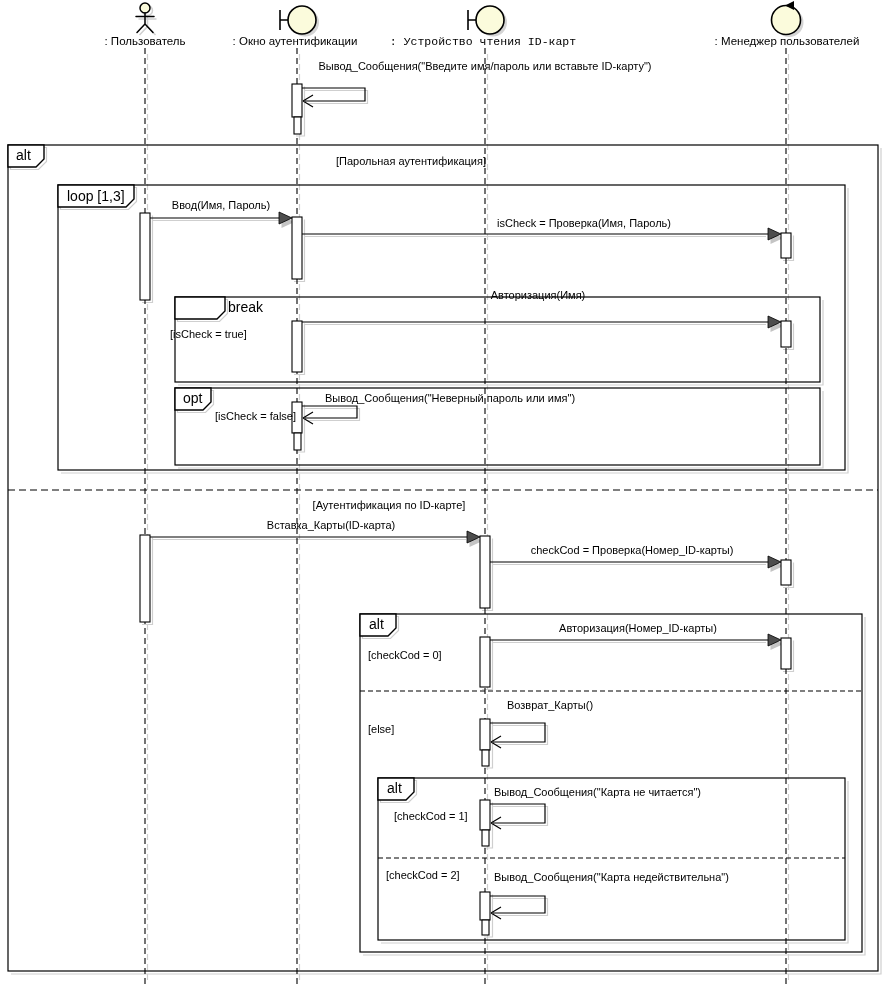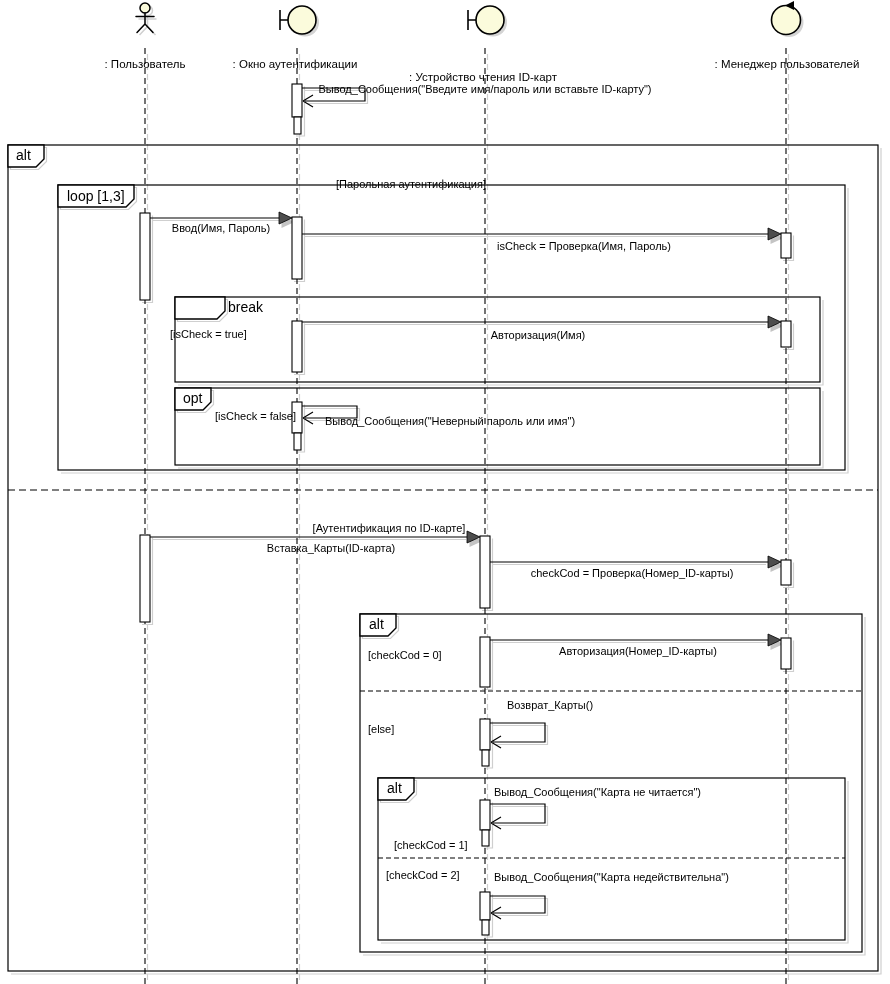--- a/index.html
+++ b/index.html
@@ -1,20 +1,20 @@
 <!DOCTYPE html>
 <html><head>
 <meta charset="utf-8">
 <style>
   html,body{margin:0;padding:0;background:#fff;}
   #stage{position:relative;width:890px;height:984px;background:#fff;overflow:hidden;
          font-family:"Liberation Sans","DejaVu Sans",sans-serif;}
   #stage svg{position:absolute;left:0;top:0;}
   .txt{position:absolute;font-size:11px;line-height:13px;color:#000;white-space:nowrap;}
-  .c{transform:translateX(-50%);margin-top:23px;}
+  .c{transform:translateX(-50%);}
   .hdr{font-size:11.5px;}
   .op{font-size:14px;}
 </style>
 </head>
 <body>
 
 <div id="stage">
 
 <svg width="890" height="984" viewBox="0 0 890 984">
 
@@ -179,51 +179,51 @@
     <path d="M302,88 H365 V101 H305 M303,101 l10,-6 M303,101 l10,6"></path>
     <path d="M302,406 H357 V418 H305 M303,418 l10,-6 M303,418 l10,6"></path>
     <path d="M490,723 H545 V742 H493 M491,742 l10,-6 M491,742 l10,6"></path>
     <path d="M490,804 H545 V823 H493 M491,823 l10,-6 M491,823 l10,6"></path>
     <path d="M490,896 H545 V913 H493 M491,913 l10,-6 M491,913 l10,6"></path>
   </g>
 </svg>
 
   <div class="txt hdr c" style="left:145px;top:35px;">: Пользователь</div>
   <div class="txt hdr c" style="left:295px;top:35px;">: Окно аутентификации</div>
-  <div class="txt hdr c" style="left:483px;top:48px;">: Устройство чтения ID-карт</div>
+  <div class="txt hdr c" style="left:483px;top:35px;font-family:Liberation Mono, monospace;">: Устройство чтения ID-карт</div>
   <div class="txt hdr c" style="left:787px;top:35px;">: Менеджер пользователей</div>
 
   <div class="txt c" style="left:485px;top:60px;">Вывод_Сообщения("Введите имя/пароль или вставьте ID-карту")</div>
 
   <div class="txt op" style="left:16px;top:149px;">alt</div>
   <div class="txt c" style="left:411px;top:155px;">[Парольная аутентификация]</div>
 
   <div class="txt op" style="left:67px;top:190px;">loop [1,3]</div>
   <div class="txt c" style="left:221px;top:199px;">Ввод(Имя, Пароль)</div>
   <div class="txt c" style="left:570px;top:217px;padding-left:28px;">isCheck = Проверка(Имя, Пароль)</div>
 
   <div class="txt op" style="left:184px;top:301px;padding-left:44px;">break</div>
   <div class="txt" style="left:170px;top:328px;">[isCheck = true]</div>
-  <div class="txt c" style="left:538px;top:306px;">Авторизация(Имя)</div>
+  <div class="txt c" style="left:538px;top:289px;">Авторизация(Имя)</div>
 
   <div class="txt op" style="left:183px;top:392px;">opt</div>
   <div class="txt" style="left:183px;top:410px;padding-left:32px;">[isCheck = false]</div>
   <div class="txt c" style="left:450px;top:392px;">Вывод_Сообщения("Неверный пароль или имя")</div>
 
   <div class="txt c" style="left:389px;top:499px;">[Аутентификация по ID-карте]</div>
   <div class="txt c" style="left:331px;top:519px;">Вставка_Карты(ID-карта)</div>
   <div class="txt c" style="left:632px;top:544px;">checkCod = Проверка(Номер_ID-карты)</div>
 
   <div class="txt op" style="left:369px;top:618px;">alt</div>
   <div class="txt c" style="left:638px;top:622px;">Авторизация(Номер_ID-карты)</div>
   <div class="txt" style="left:368px;top:649px;">[checkCod = 0]</div>
 
   <div class="txt" style="left:368px;top:699px;margin-top:24px;">[else]</div>
   <div class="txt" style="left:494px;top:699px;padding-left:13px;">Возврат_Карты()</div>
 
   <div class="txt op" style="left:387px;top:782px;">alt</div>
   <div class="txt" style="left:494px;top:786px;">Вывод_Сообщения("Карта не читается")</div>
-  <div class="txt" style="left:386px;top:839px;padding-left:8px;">[checkCod = 1]</div>
+  <div class="txt" style="left:386px;top:810px;padding-left:8px;">[checkCod = 1]</div>
 
   <div class="txt" style="left:386px;top:869px;">[checkCod = 2]</div>
   <div class="txt" style="left:494px;top:871px;">Вывод_Сообщения("Карта недействительна")</div>
 
 </div>
 
 </body></html>

